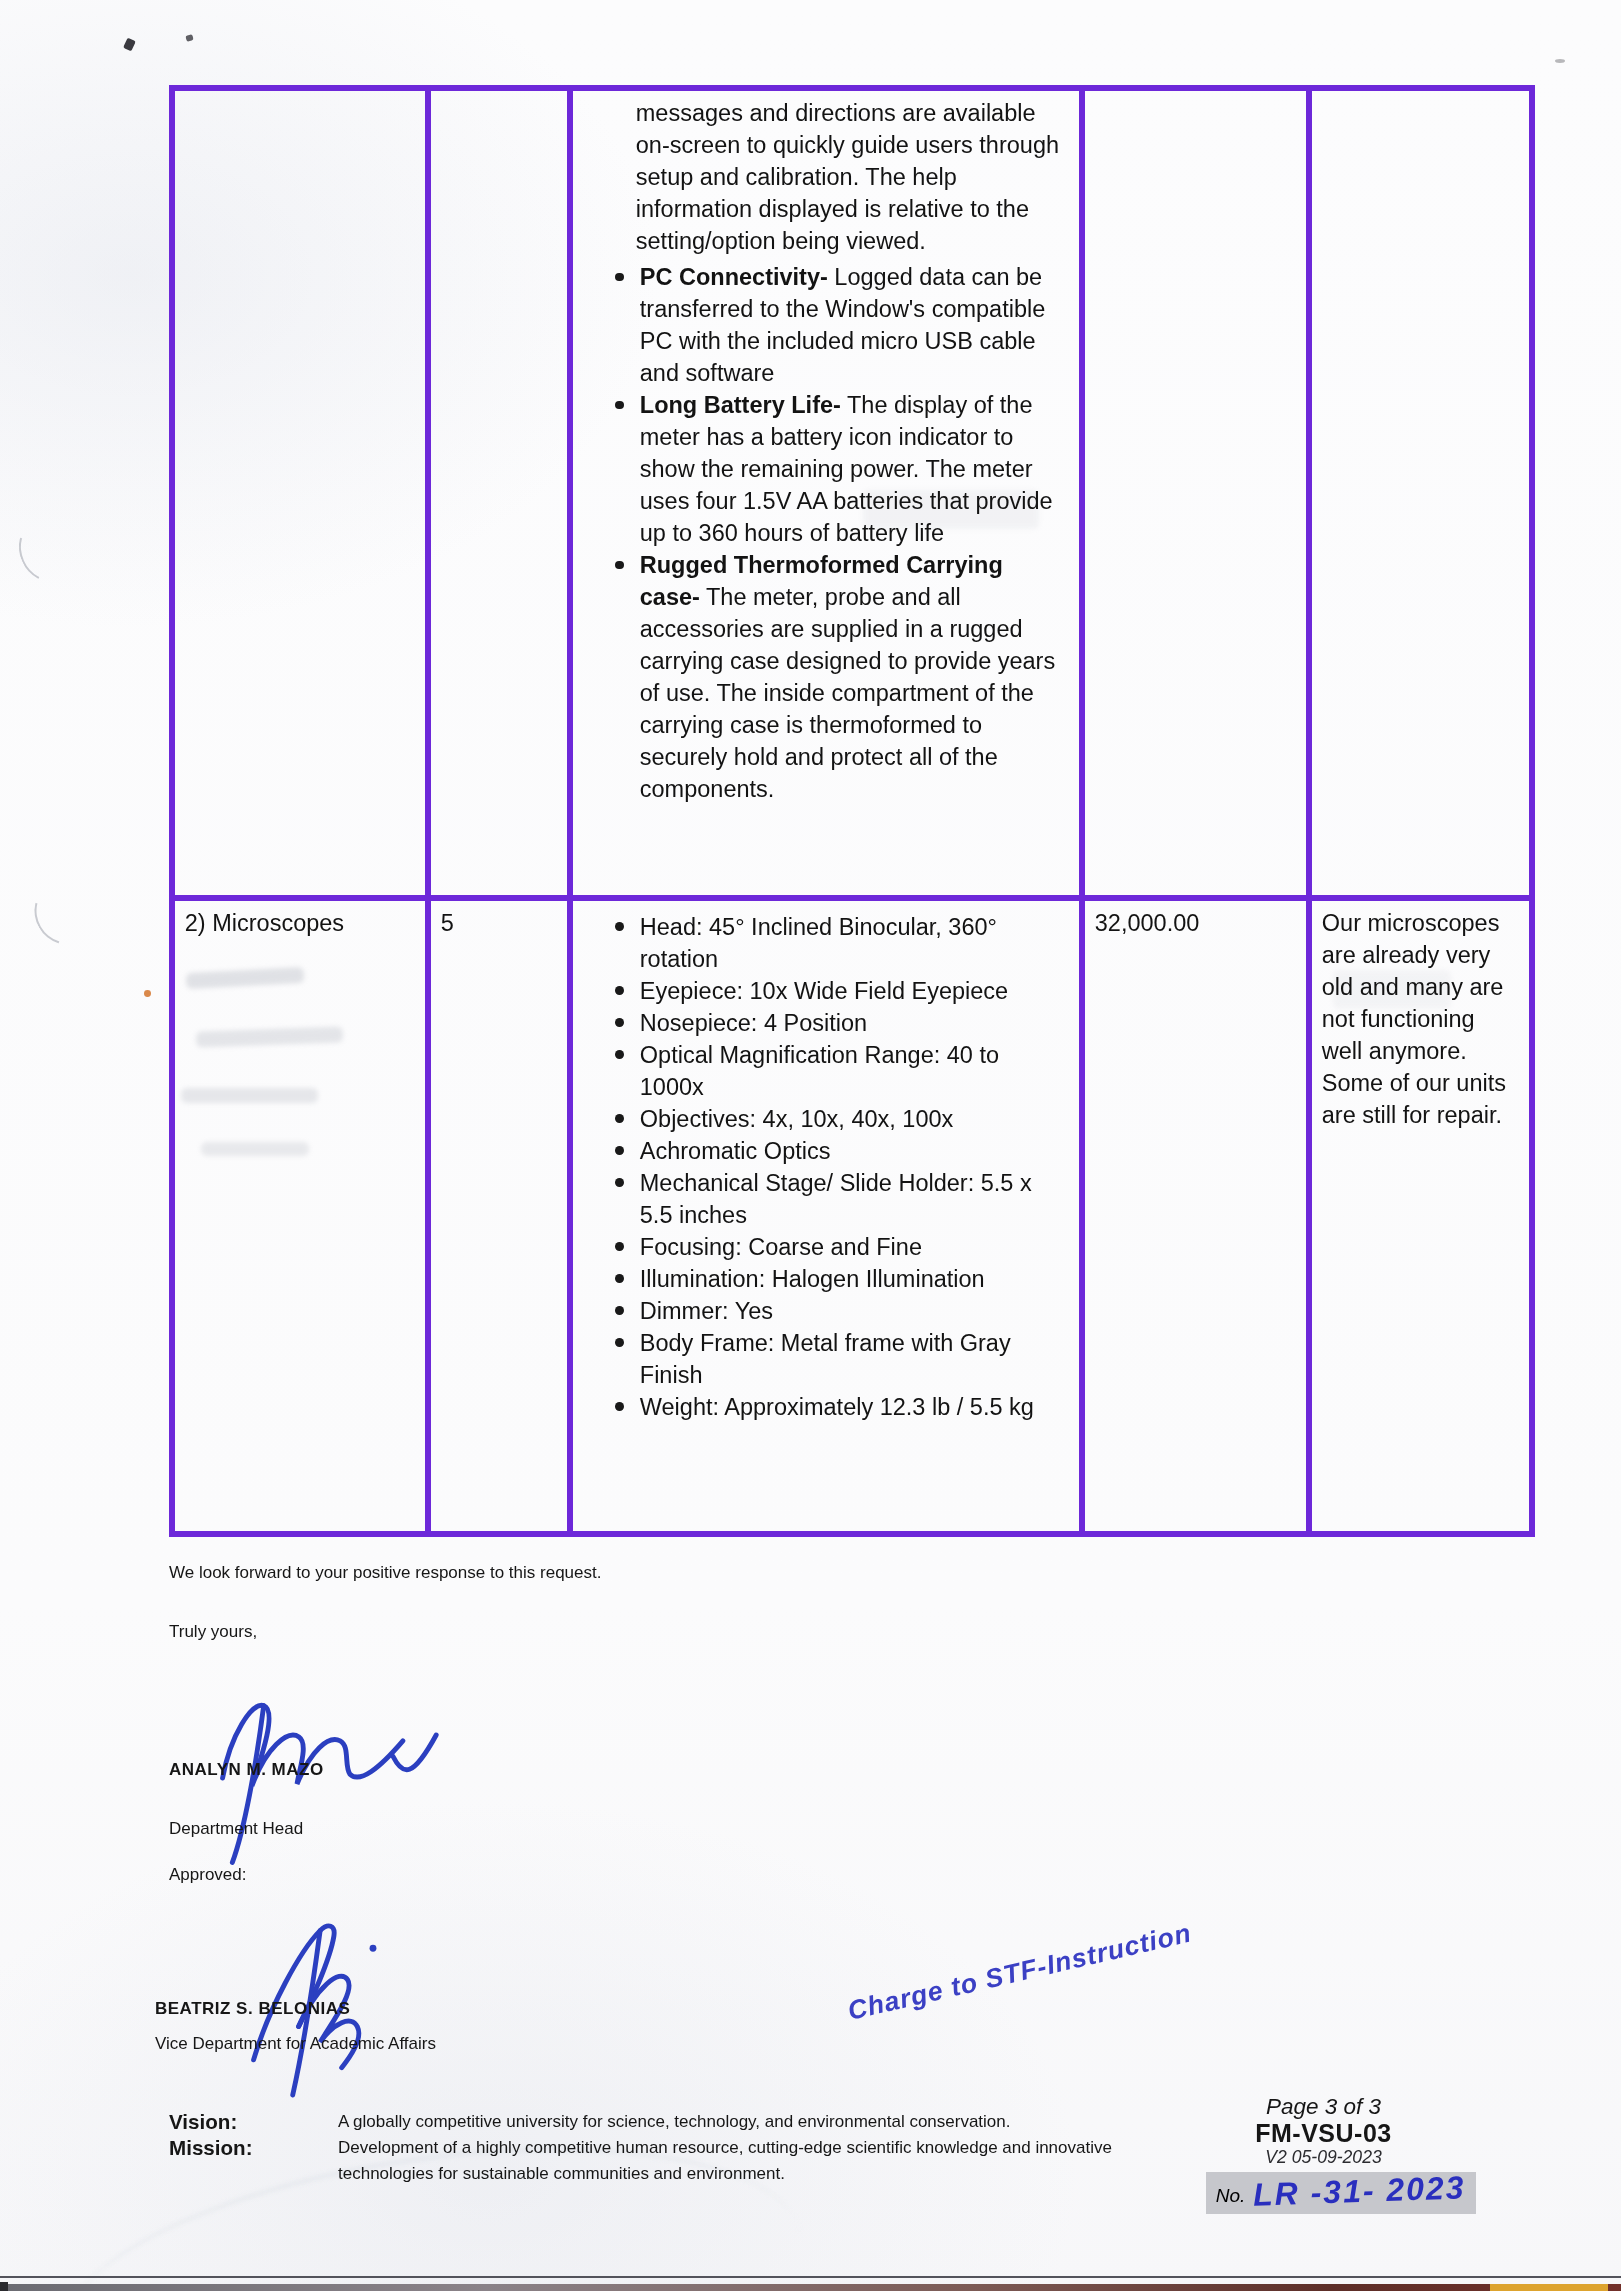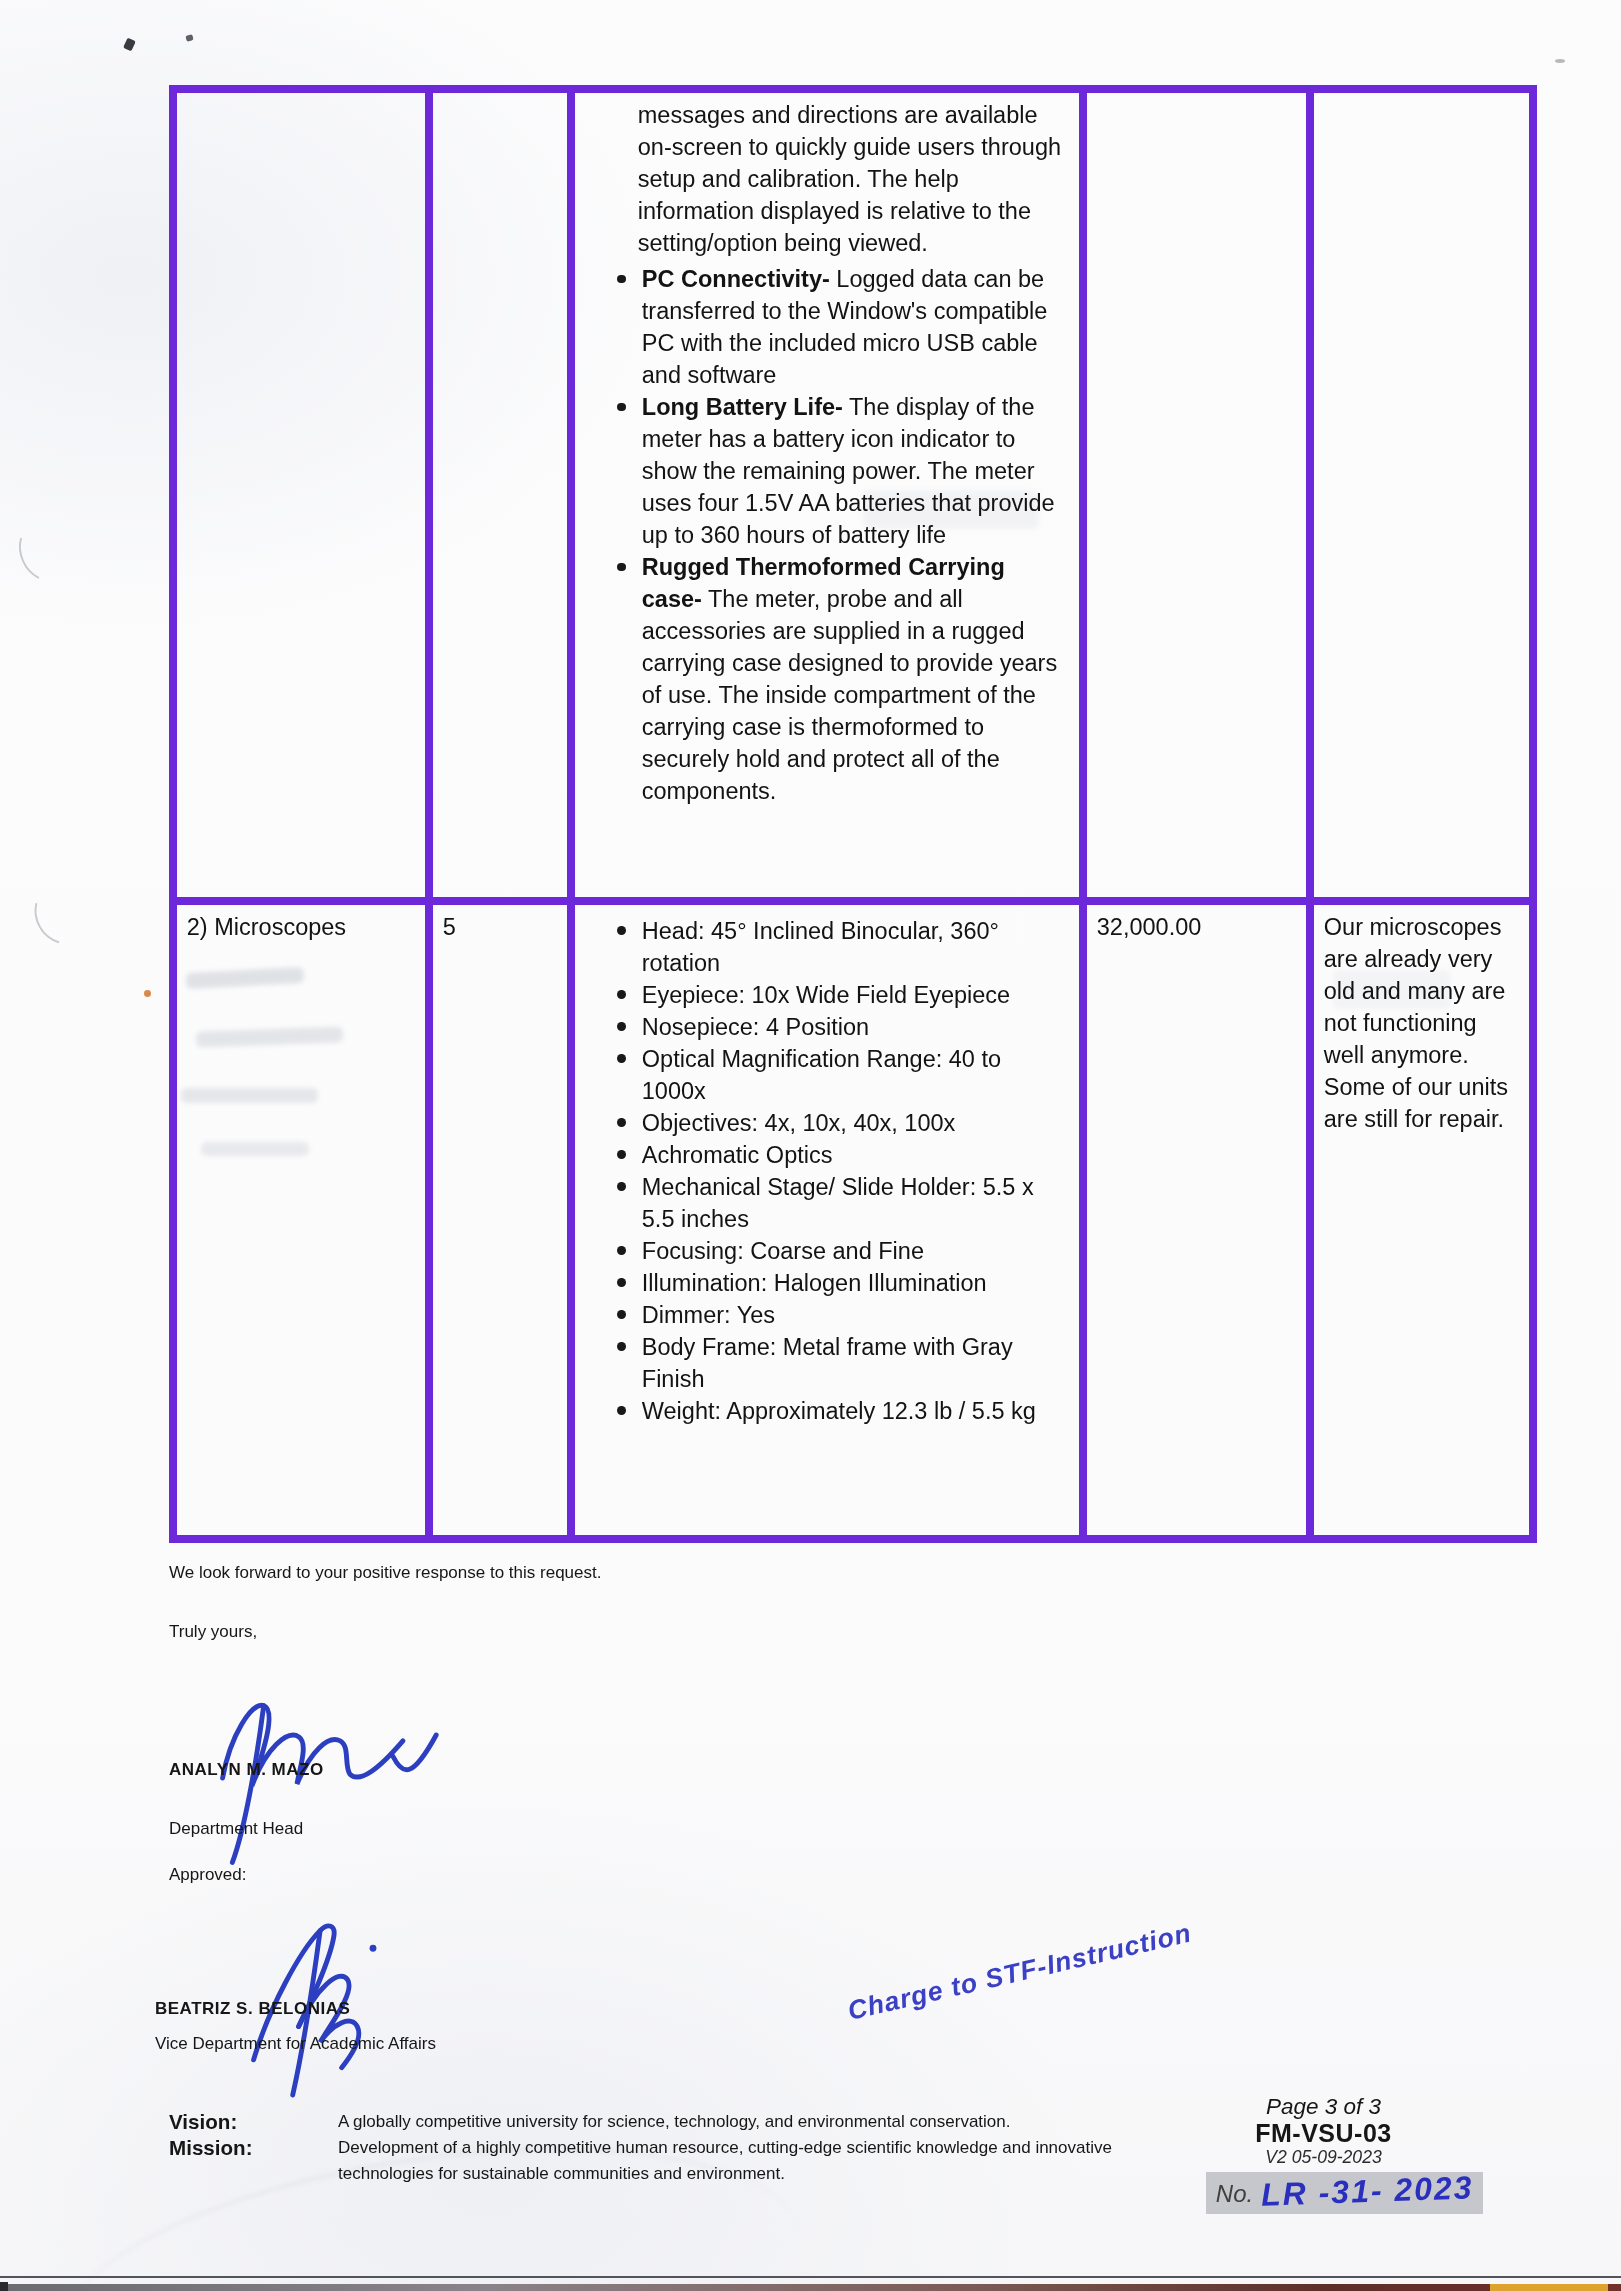--- a/index.html
+++ b/index.html
@@ -19,21 +19,21 @@
       linear-gradient(180deg, #fcfcfd 0%, #fbfbfc 70%, #f7f7f9 100%);
   }
 
   
   table.spec{
     position:absolute;left:169px;top:85px;
     width:1360px;border-collapse:collapse;table-layout:fixed;
     font-size:23.5px;line-height:32px;color:#131313;
   }
   table.spec td{
-    border:8px solid #6d28d9;vertical-align:top;
+    border:6px solid #6d28d9;vertical-align:top;
     padding:5.9px 9.8px 7.8px 9.8px;overflow:hidden;
   }
   td.c-item{padding-left:11.8px;margin-top:40px;}
   td.c-qty{padding-left:19.6px;}
   td.c-spec{padding-left:0;padding-right:31px;}
   td.c-price{padding-left:11.8px;}
   td.c-remarks{padding-left:13.7px;padding-right:9.8px;}
   .row-cont td{height:790px;}
   .row-micro td{height:617px;}
 
@@ -62,21 +62,21 @@
   .footer-label{position:absolute;left:169px;font-size:20.6px;font-weight:bold;line-height:25.5px;}
   .footer-text{position:absolute;left:338px;width:863px;font-size:17px;line-height:25.5px;}
   .footer-right{position:absolute;left:1206px;top:2094px;width:235px;text-align:center;}
   .page-info{font-style:italic;font-size:22.5px;line-height:25.5px;}
   .form-code{font-weight:bold;font-size:25px;line-height:27.4px;letter-spacing:0.5px;}
   .form-version{font-style:italic;font-size:17.6px;line-height:21.6px;color:#2c2c30;}
   .no-row{
     display:inline-flex;align-items:baseline;gap:7.8px;margin-top:3.9px;
     background:#c6c7cc;padding:1px 9.8px 3.9px 9.8px;
   }
-  .no-label{font-style:italic;font-size:24px;color:#404040;}
+  .no-label{font-style:italic;font-size:19px;color:#000000;}
   .no-value{
     color:#2a2fbe;font-weight:bold;font-size:32px;font-style:italic;
     letter-spacing:2px;transform:rotate(-2deg);white-space:nowrap;
   }
 
   
   .rule-bottom{position:absolute;left:0;top:2276px;width:1621px;height:2px;background:#53535b;}
   .edge-strip{position:absolute;left:0;top:2284px;width:1621px;height:7.8px;
     background:linear-gradient(90deg,#6b6b72 0%,#8a8288 30%,#7c5a55 60%,#5d2e28 82%,#72302a 100%);}
   .edge-gold{position:absolute;left:1490px;top:2284px;width:118px;height:7.8px;background:#dda32e;}

